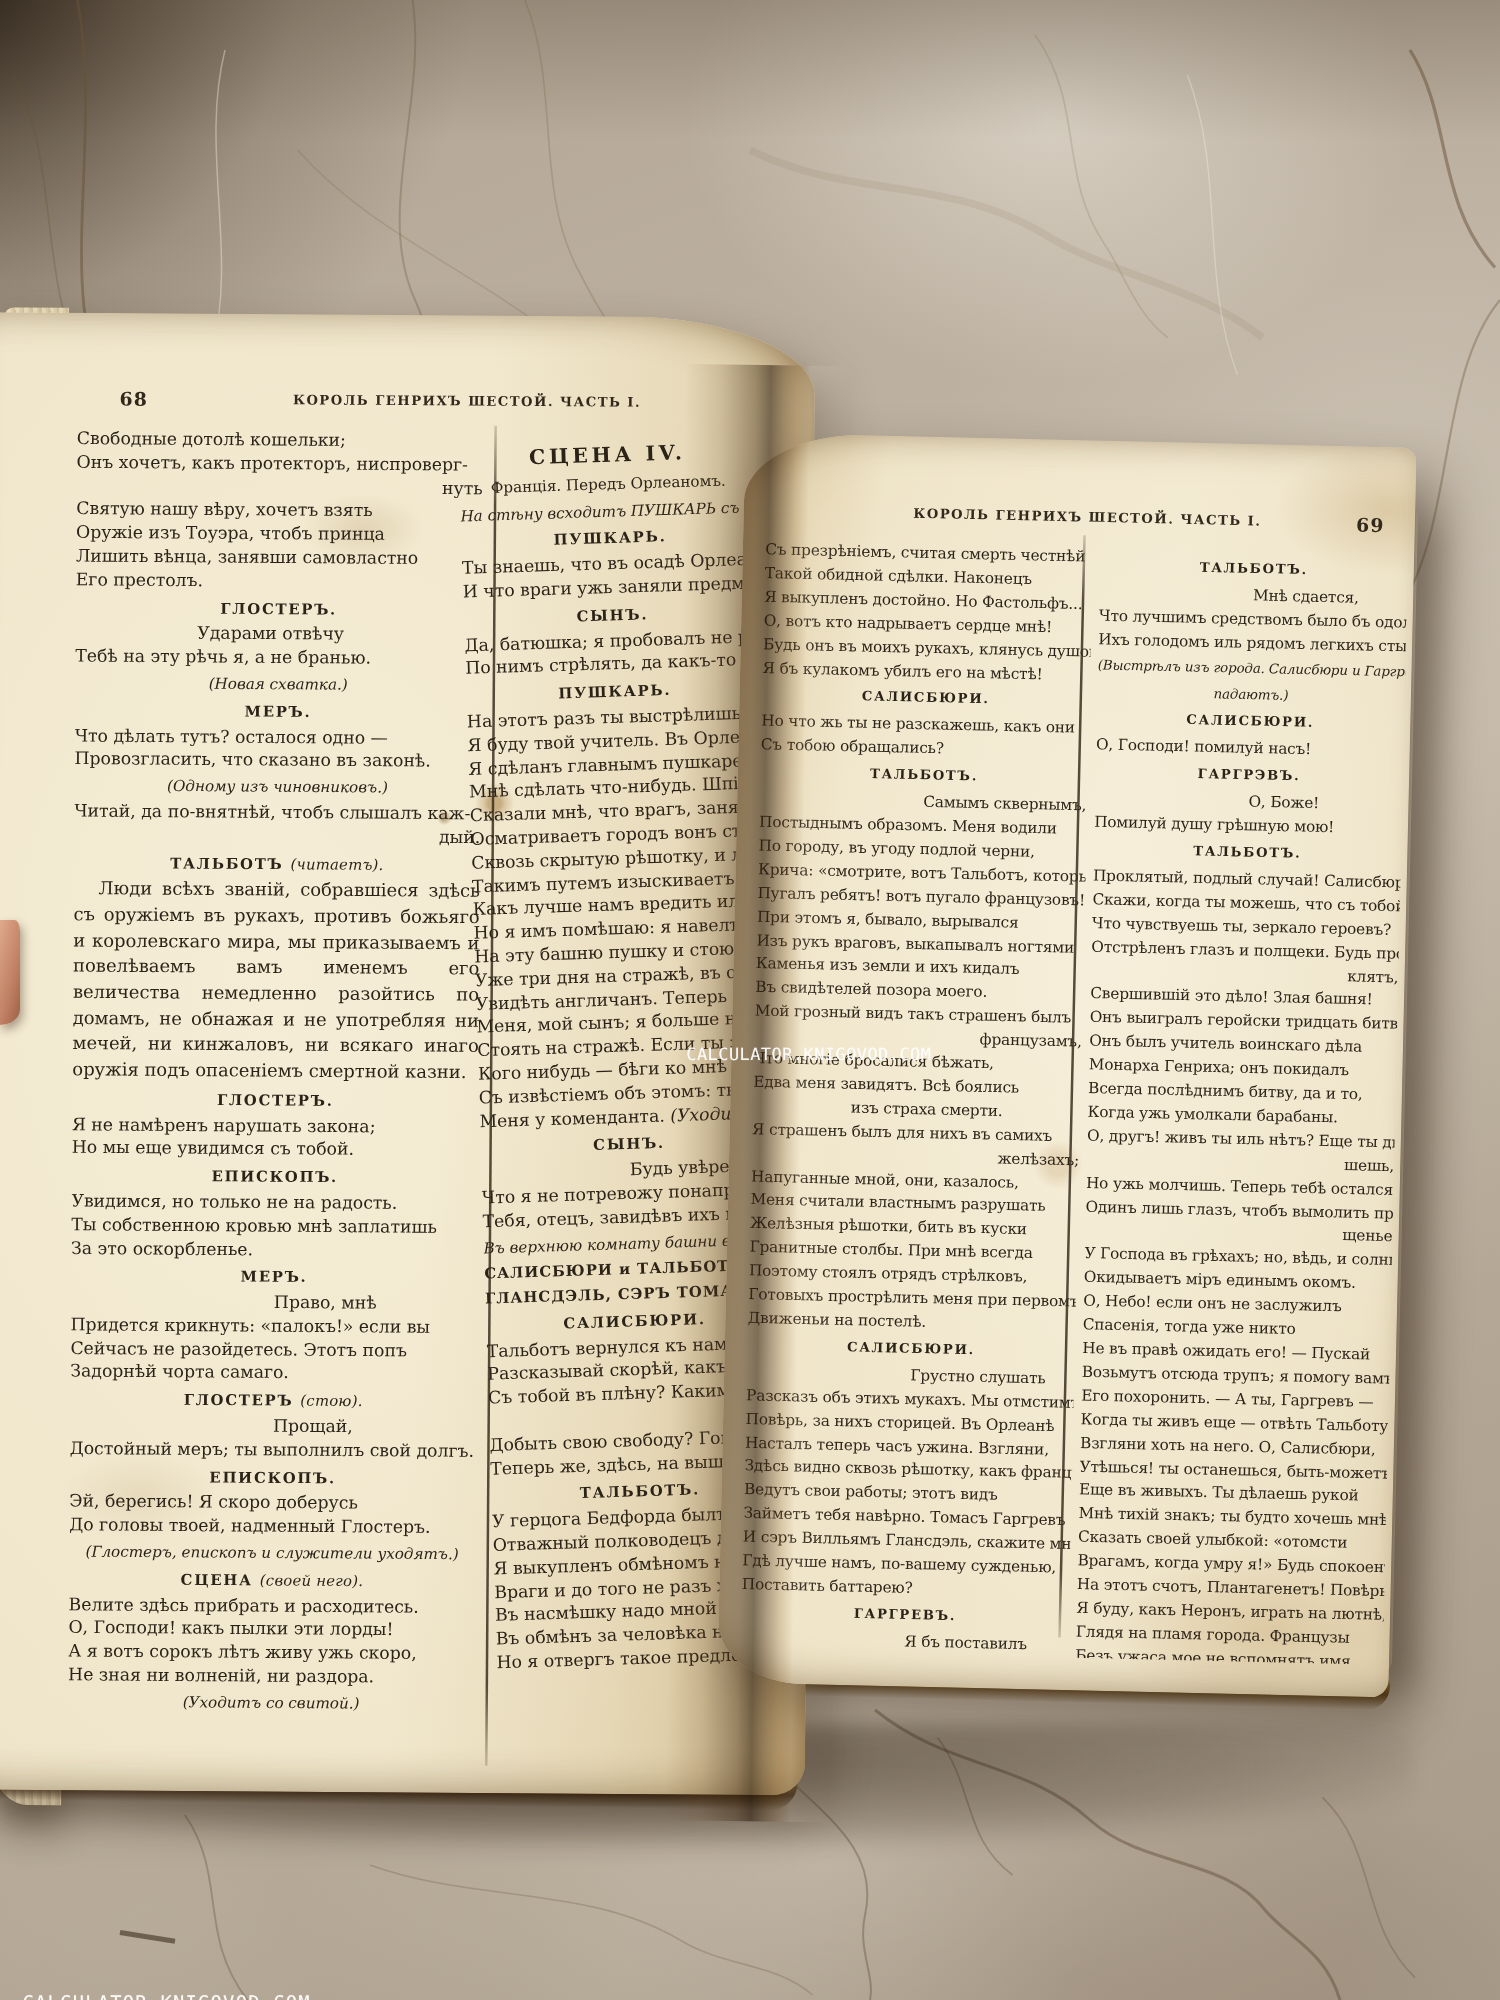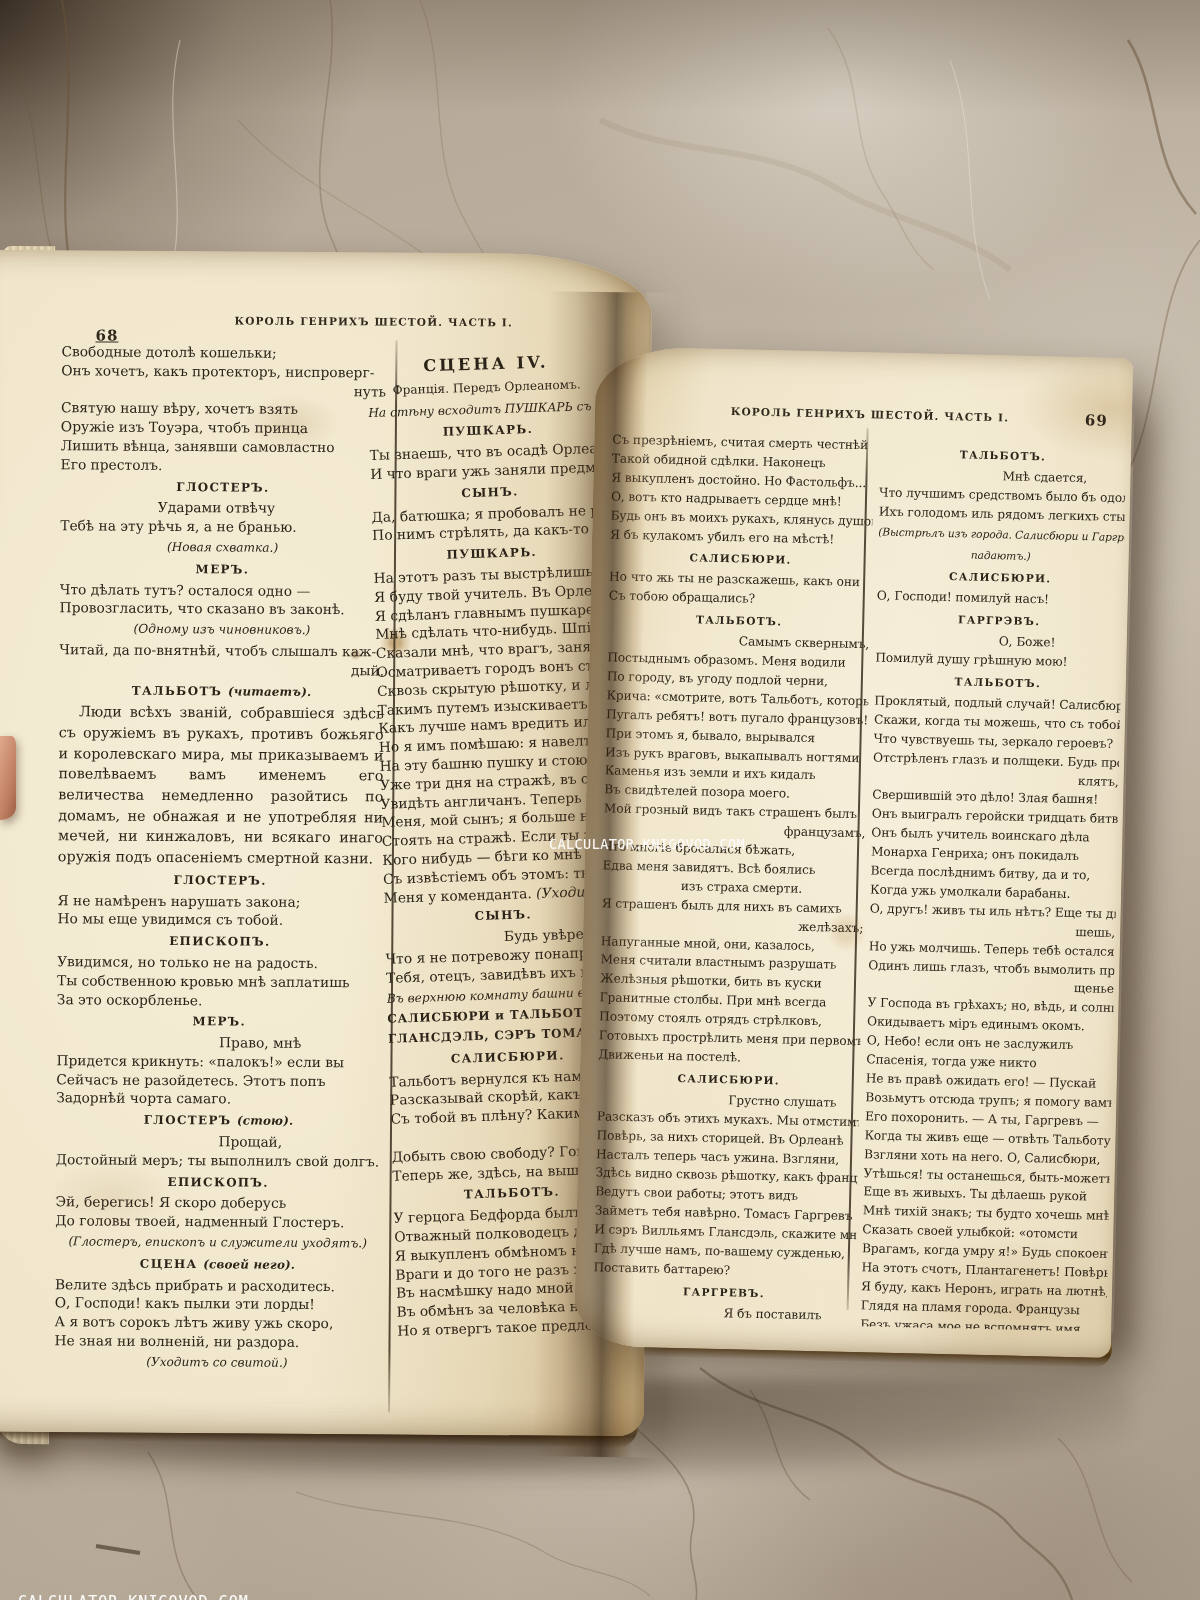--- a/index.html
+++ b/index.html
@@ -73,21 +73,21 @@
   .colrule{position:absolute;width:2px;background:linear-gradient(180deg,rgba(58,46,30,.2),rgba(58,46,30,.85) 6%,rgba(58,46,30,.85) 94%,rgba(58,46,30,.2));}
   .col{position:absolute;overflow:hidden;}
   
   .pl .col{font-size:13.8px;line-height:18.8px;}
   .pr .col{font-size:12.2px;line-height:18.9px;letter-spacing:-.1px;}
   .b-l,.b-l1,.b-l2{white-space:nowrap;}
   .b-l1{padding-left:30%;}
   .b-l2{padding-left:50%;}
   .b-hang{text-align:right;white-space:nowrap;}
   .b-sp{text-align:center;font-weight:bold;font-size:.86em;letter-spacing:1.4px;margin:3px 0 2px;white-space:nowrap;}
-  .b-sp i{font-weight:bold;letter-spacing:.2px;margin-top:40px;}
+  .b-sp i{font-weight:normal;letter-spacing:.2px;margin-top:40px;}
   .b-st{text-align:center;font-style:italic;font-size:.88em;margin:2px 0;white-space:nowrap;}
   .b-prose{text-align:justify;text-indent:20px;white-space:normal;font-size:1.04em;line-height:1.44;}
   .b-h1{text-align:center;font-weight:bold;font-size:1.18em;letter-spacing:3px;margin:2px 0 4px;white-space:nowrap;}
   .b-sub{text-align:center;font-size:.88em;margin:0 0 3px;white-space:nowrap;}
   .b-caps{font-weight:bold;font-size:.86em;letter-spacing:.8px;margin:1px 0;white-space:nowrap;}
   .col2{transform:rotate(-2.2deg);transform-origin:0 100%;}
   
   .finger{position:absolute;z-index:8;left:0;top:736px;width:16px;height:84px;
     background:linear-gradient(105deg,#e0a98d,#c08063 60%,#9c6046);
     border-radius:0 16px 60px 0 / 0 34px 46px 0;box-shadow:2px 4px 8px rgba(60,35,20,.4);}
@@ -122,21 +122,21 @@
     <path d="M950,60 C980,140 960,220 990,300" stroke="rgba(255,255,248,.28)" stroke-width="1.1" fill="none"></path>
   </svg>
 
   <div class="book-shadow"></div>
   <div class="stack-left"></div>
   <div class="edge-bl"></div>
   <div class="edge-br"></div>
   <div class="edge-right"></div>
 
   <div class="page page-left pl">
-    <div class="pgnum" style="left:112px;top:76px;text-decoration:underline;">68</div>
+    <div class="pgnum" style="left:112px;top:60px;">68</div>
     <div class="runtitle" style="left:180px;top:63px;width:420px;">КОРОЛЬ ГЕНРИХЪ ШЕСТОЙ. ЧАСТЬ I.</div>
     <div class="col col1" style="left:78px;top:92px;width:325px;height:1070px;">
         <div class="b-l">Свободные дотолѣ кошельки;</div>
         <div class="b-l">Онъ хочетъ, какъ протекторъ, ниспроверг-</div>
         <div class="b-hang">нуть</div>
         <div class="b-l">Святую нашу вѣру, хочетъ взять</div>
         <div class="b-l">Оружіе изъ Тоуэра, чтобъ принца</div>
         <div class="b-l">Лишить вѣнца, занявши самовластно</div>
         <div class="b-l">Его престолъ.</div>
         <div class="b-sp">ГЛОСТЕРЪ.</div>

